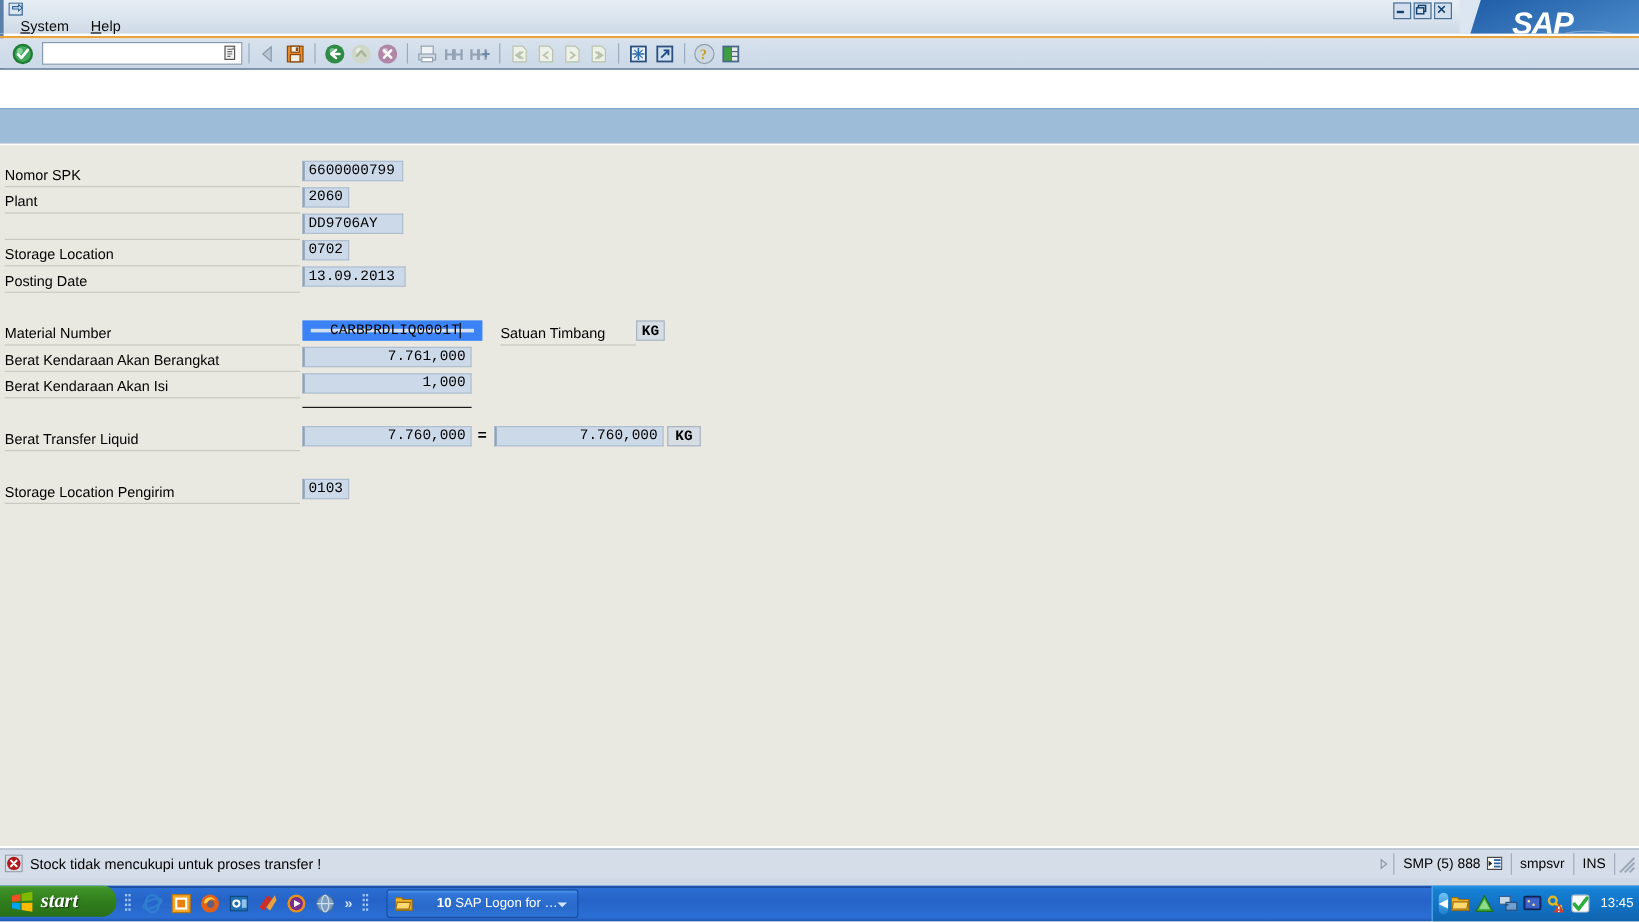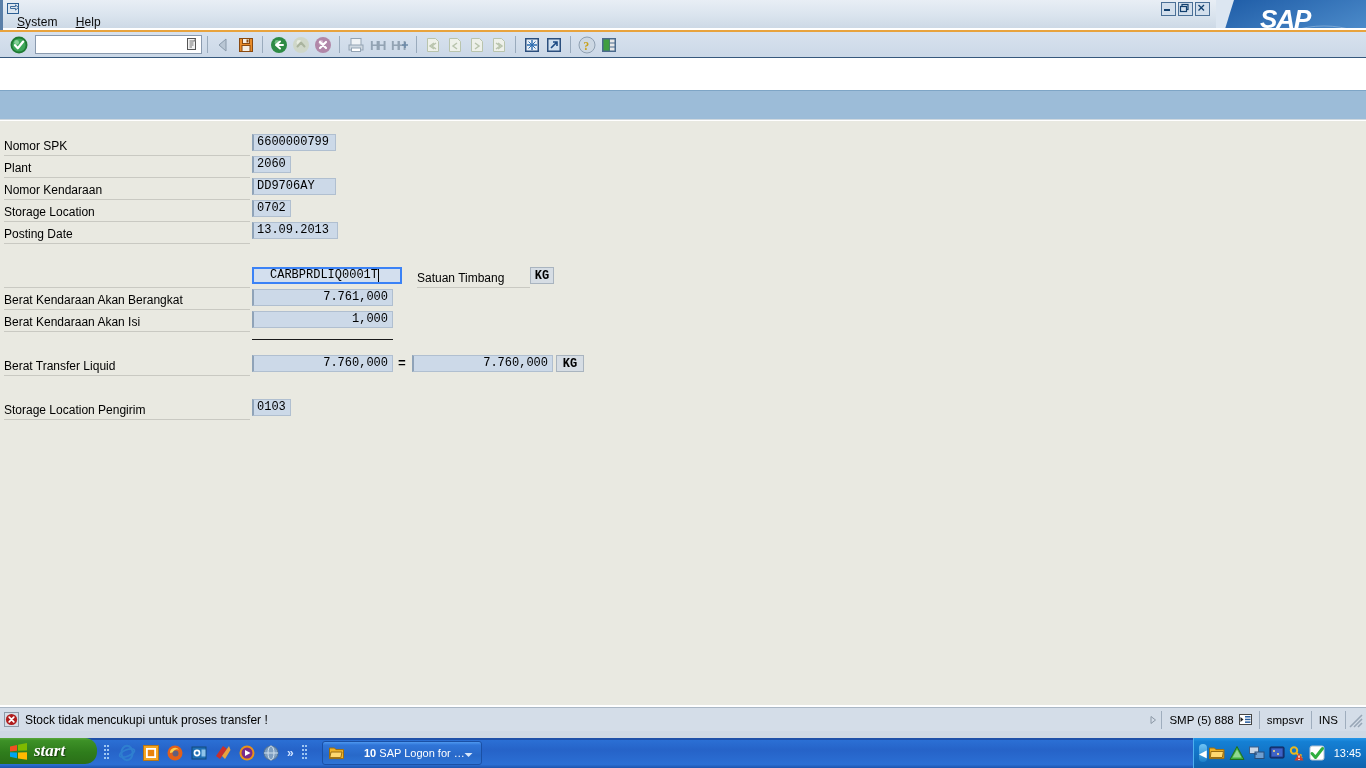--- a/index.html
+++ b/index.html
@@ -137,21 +137,21 @@
     font-family: "Liberation Mono", monospace;
     font-size: 12px; color: #000;
     line-height: 15px;
     padding: 0 2px 0 3px;
     display: flex; align-items: center;
     letter-spacing: 0px;
   }
   .sapin.num { justify-content: flex-end; padding-right: 4px; }
   .sapin.focused {
     background: #d3dfee;
-    border: 2px solid #3b82f6;
+    border: 7px solid #3b82f6;
     padding-left: 16px;
   }
   .caret {
     display: inline-block; width: 1px; height: 13px;
     background: #000; margin-left: 0px;
   }
   .sapout {
     height: 17px; box-sizing: border-box;
     background: #d6dde4; border: 1px solid #a9b4bf;
     font-family: "Liberation Mono", monospace;
@@ -475,38 +475,38 @@
     </div>
     <div class="sapin" style="position:absolute; left:252px; top:13px; width:84px;">6600000799</div>
     <div class="rowline" style="left:4px; top:34px; width:246px;"></div>
 
     <div class="row" style="left:4px; top:36px; width:390px;">
       <span class="lbl">Plant</span>
     </div>
     <div class="sapin" style="position:absolute; left:252px; top:35px; width:39px;">2060</div>
     <div class="rowline" style="left:4px; top:56px; width:246px;"></div>
 
-    <div class="row" style="left:4px; top:58px; width:390px;">
-      <span class="lbl">Nomor Kendaraan</span>
-    </div>
     <div class="sapin" style="position:absolute; left:252px; top:57px; width:84px;">DD9706AY</div>
     <div class="rowline" style="left:4px; top:78px; width:246px;"></div>
 
     <div class="row" style="left:4px; top:80px; width:390px;text-align:center;">
       <span class="lbl">Storage Location</span>
     </div>
     <div class="sapin" style="position:absolute; left:252px; top:79px; width:39px;">0702</div>
     <div class="rowline" style="left:4px; top:100px; width:246px;"></div>
 
     <div class="row" style="left:4px; top:102px; width:390px;">
       <span class="lbl">Posting Date</span>
     </div>
     <div class="sapin" style="position:absolute; left:252px; top:101px; width:86px;">13.09.2013</div>
     <div class="rowline" style="left:4px; top:122px; width:246px;"></div>
 
+    <div class="row" style="left:4px; top:146px; width:240px;">
+      <span class="lbl">Material Number</span>
+    </div>
     <div class="sapin focused" style="position:absolute; left:252px; top:146px; width:150px;">
       <span>CARBPRDLIQ0001T</span>
         <span class="caret"></span>
     </div>
     <div class="row" style="left:417px; top:146px;">
       <span class="lbl">Satuan Timbang</span>
     </div>
     <div class="sapout" style="position:absolute; left:530px; top:146px; width:24px;">KG</div>
     <div class="rowline" style="left:4px; top:166px; width:246px;"></div>
     <div class="rowline" style="left:417px; top:166px; width:113px;"></div>

